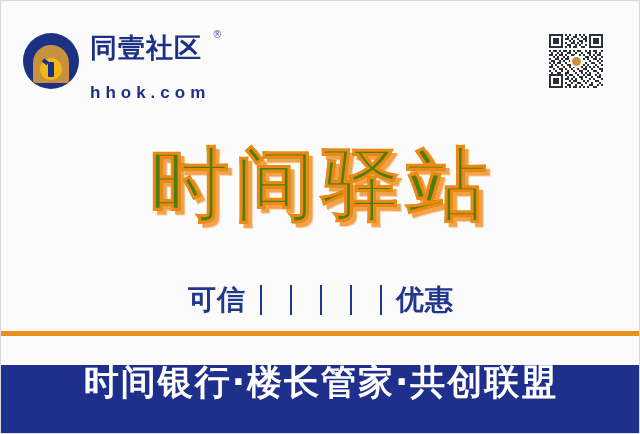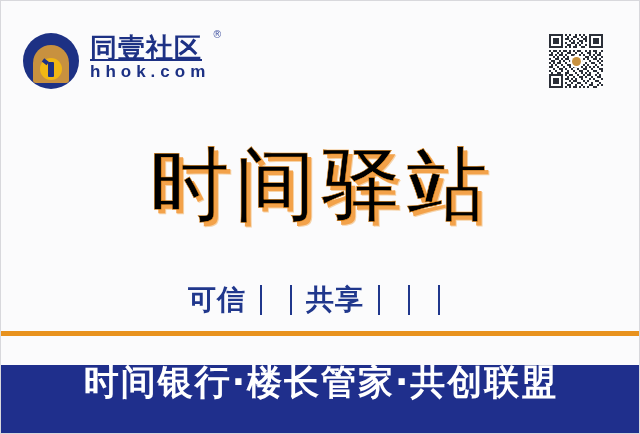--- a/index.html
+++ b/index.html
@@ -88,32 +88,31 @@
   }
   .brand-cn {
     position: relative;
     font-family: "DejaVu Sans", sans-serif;
     font-size: 27px;
     font-weight: bold;
     color: #1d3184;
     line-height: 1.05;
     letter-spacing: 1px;
     white-space: nowrap;
-    text-decoration: underline;
   }
   .brand-reg {
     position: absolute;
     top: -4px;
     right: -13px;
     font-size: 10px;
     font-weight: normal;
     color: #4a5ba5;
   }
   .brand-url {
-    margin-top: 0;
+    margin-top: 21px;
     font-family: "Liberation Sans", sans-serif;
     font-size: 17px;
     font-weight: bold;
     color: #1d3184;
     letter-spacing: 5px;
     white-space: nowrap;
   }
 
   
   .qr {
@@ -150,22 +149,22 @@
     top: 128px;
     width: 640px;
     height: 112px;
     display: flex;
     align-items: center;
     justify-content: center;
   }
   .title {
     font-family: "DejaVu Sans", sans-serif;
     font-size: 80px;
-    font-weight: normal;
-    color: #000000;
+    font-weight: bold;
+    color: #4d7c0f;
     letter-spacing: 6px;
     line-height: 1;
     white-space: nowrap;
     text-shadow:
        3px 3px 0 rgba(236,137,17,0.0),
        4px 4px 0 #f3a24a,
        5px 5px 0 rgba(236,137,17,0.35);
     -webkit-text-stroke: 0.5px #ec8911;
   }
 
@@ -469,24 +468,24 @@
 
   <div class="title-wrap">
     <div class="title">时间驿站</div>
   </div>
 
   <div class="keywords">
     <div class="keywords-inner">
       <span class="kw">可信</span>
       <span class="kw-sep"></span>
       <span class="kw-sep"></span>
-      <span class="kw">共享</span>
       <span class="kw-sep"></span>
       <span class="kw-sep"></span>
       <span class="kw-sep"></span>
+      <span class="kw">优惠</span>
     </div>
   </div>
 
   <div class="divider"></div>
 
   <div class="footer">
     <div class="footer-text">时间银行·楼长管家·共创联盟</div>
   </div>
 
 </div>

